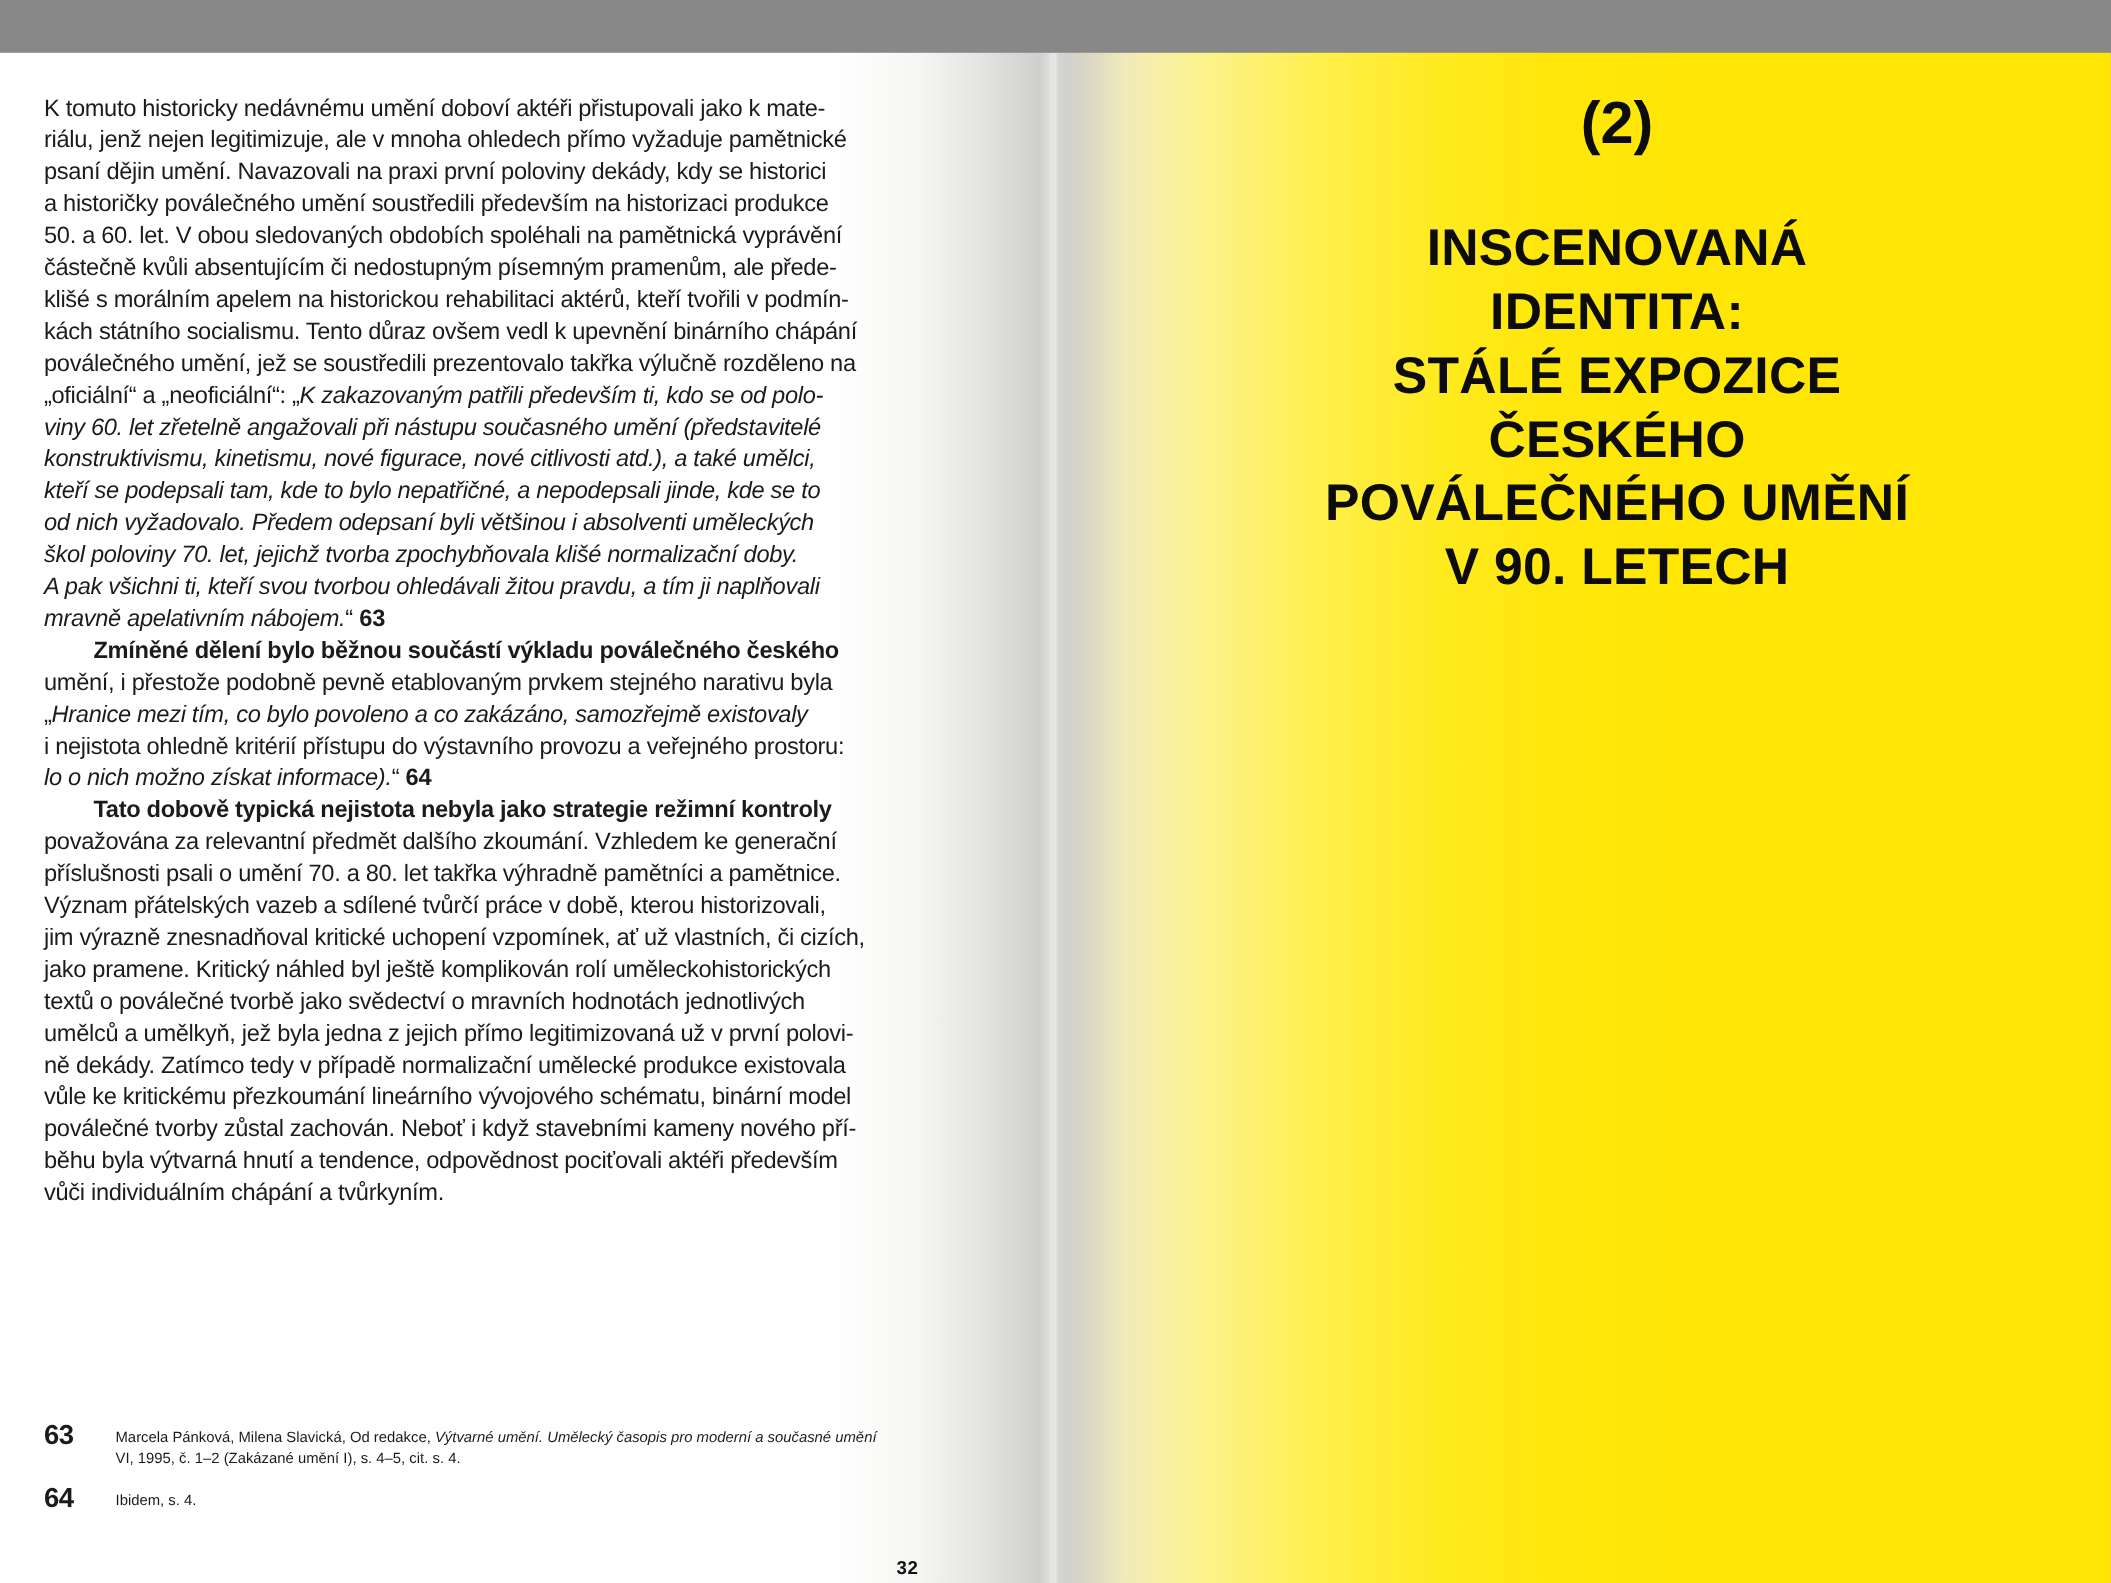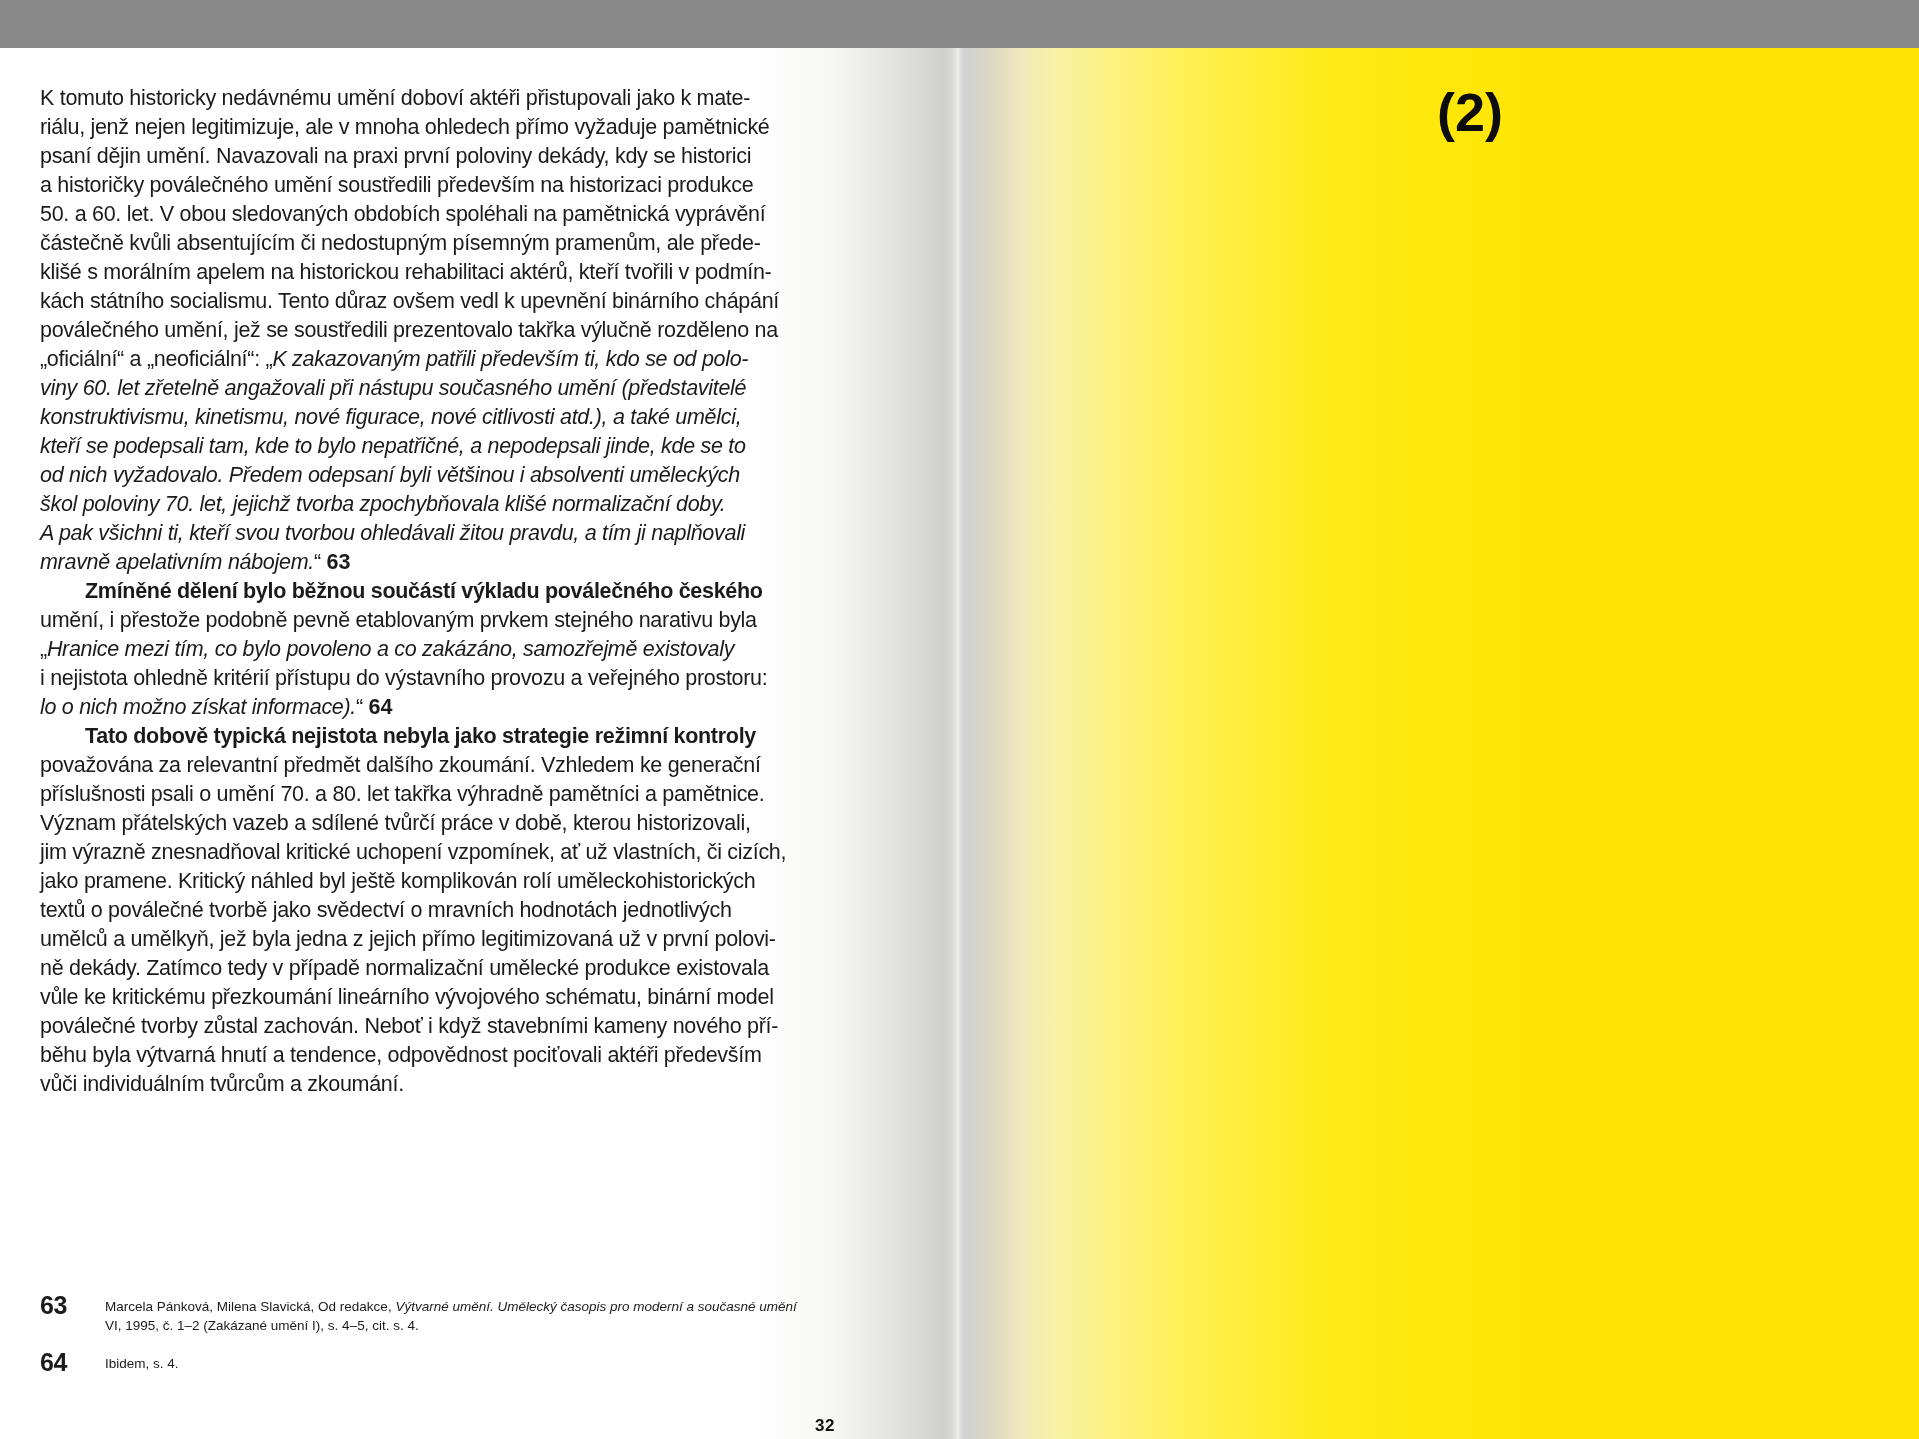--- a/index.html
+++ b/index.html
@@ -76,35 +76,43 @@
         <div class="body-line"><span class="seg r">příslušnosti psali o umění 70. a 80. let takřka výhradně pamětníci a pamětnice.</span></div>
         <div class="body-line"><span class="seg r">Význam přátelských vazeb a sdílené tvůrčí práce v době, kterou historizovali,</span></div>
         <div class="body-line"><span class="seg r">jim výrazně znesnadňoval kritické uchopení vzpomínek, ať už vlastních, či cizích,</span></div>
         <div class="body-line"><span class="seg r">jako pramene. Kritický náhled byl ještě komplikován rolí uměleckohistorických</span></div>
         <div class="body-line"><span class="seg r">textů o poválečné tvorbě jako svědectví o mravních hodnotách jednotlivých</span></div>
         <div class="body-line"><span class="seg r">umělců a umělkyň, jež byla jedna z jejich přímo legitimizovaná už v první polovi-</span></div>
         <div class="body-line"><span class="seg r">ně dekády. Zatímco tedy v případě normalizační umělecké produkce existovala</span></div>
         <div class="body-line"><span class="seg r">vůle ke kritickému přezkoumání lineárního vývojového schématu, binární model</span></div>
         <div class="body-line"><span class="seg r">poválečné tvorby zůstal zachován. Neboť i když stavebními kameny nového pří-</span></div>
         <div class="body-line"><span class="seg r">běhu byla výtvarná hnutí a tendence, odpovědnost pociťovali aktéři především</span></div>
-        <div class="body-line"><span class="seg r">vůči individuálním tvůrcům a zkoumání.</span></div>
+        <div class="body-line"><span class="seg r">vůči individuálním chápání a tvůrkyním.</span></div>
       </div>
     <div class="footnotes" id="footnotes">
         <div class="fn">
           <span class="fn-num">63</span>
           <div class="fn-text">
             <div class="fn-line"><span class="seg r">Marcela Pánková, Milena Slavická, Od redakce, </span><span class="seg i">Výtvarné umění. Umělecký časopis pro moderní a současné umění</span></div>
             <div class="fn-line"><span class="seg r">VI, 1995, č. 1–2 (Zakázané umění I), s. 4–5, cit. s. 4.</span></div>
           </div>
         </div>
         <div class="fn">
           <span class="fn-num">64</span>
           <div class="fn-text">
             <div class="fn-line"><span class="seg r">Ibidem, s. 4.</span></div>
           </div>
         </div>
       </div>
     <div class="page-number">32</div>
   </div>
   <div class="page right">
     <div class="chapter-number">(2)</div>
+    <div class="chapter-title" id="chapter-title">
+        <span class="title-line">INSCENOVANÁ</span>
+        <span class="title-line">IDENTITA:</span>
+        <span class="title-line">STÁLÉ EXPOZICE</span>
+        <span class="title-line">ČESKÉHO</span>
+        <span class="title-line">POVÁLEČNÉHO UMĚNÍ</span>
+        <span class="title-line">V 90. LETECH</span>
+      </div>
   </div>
 </div>
 
 </body></html>

